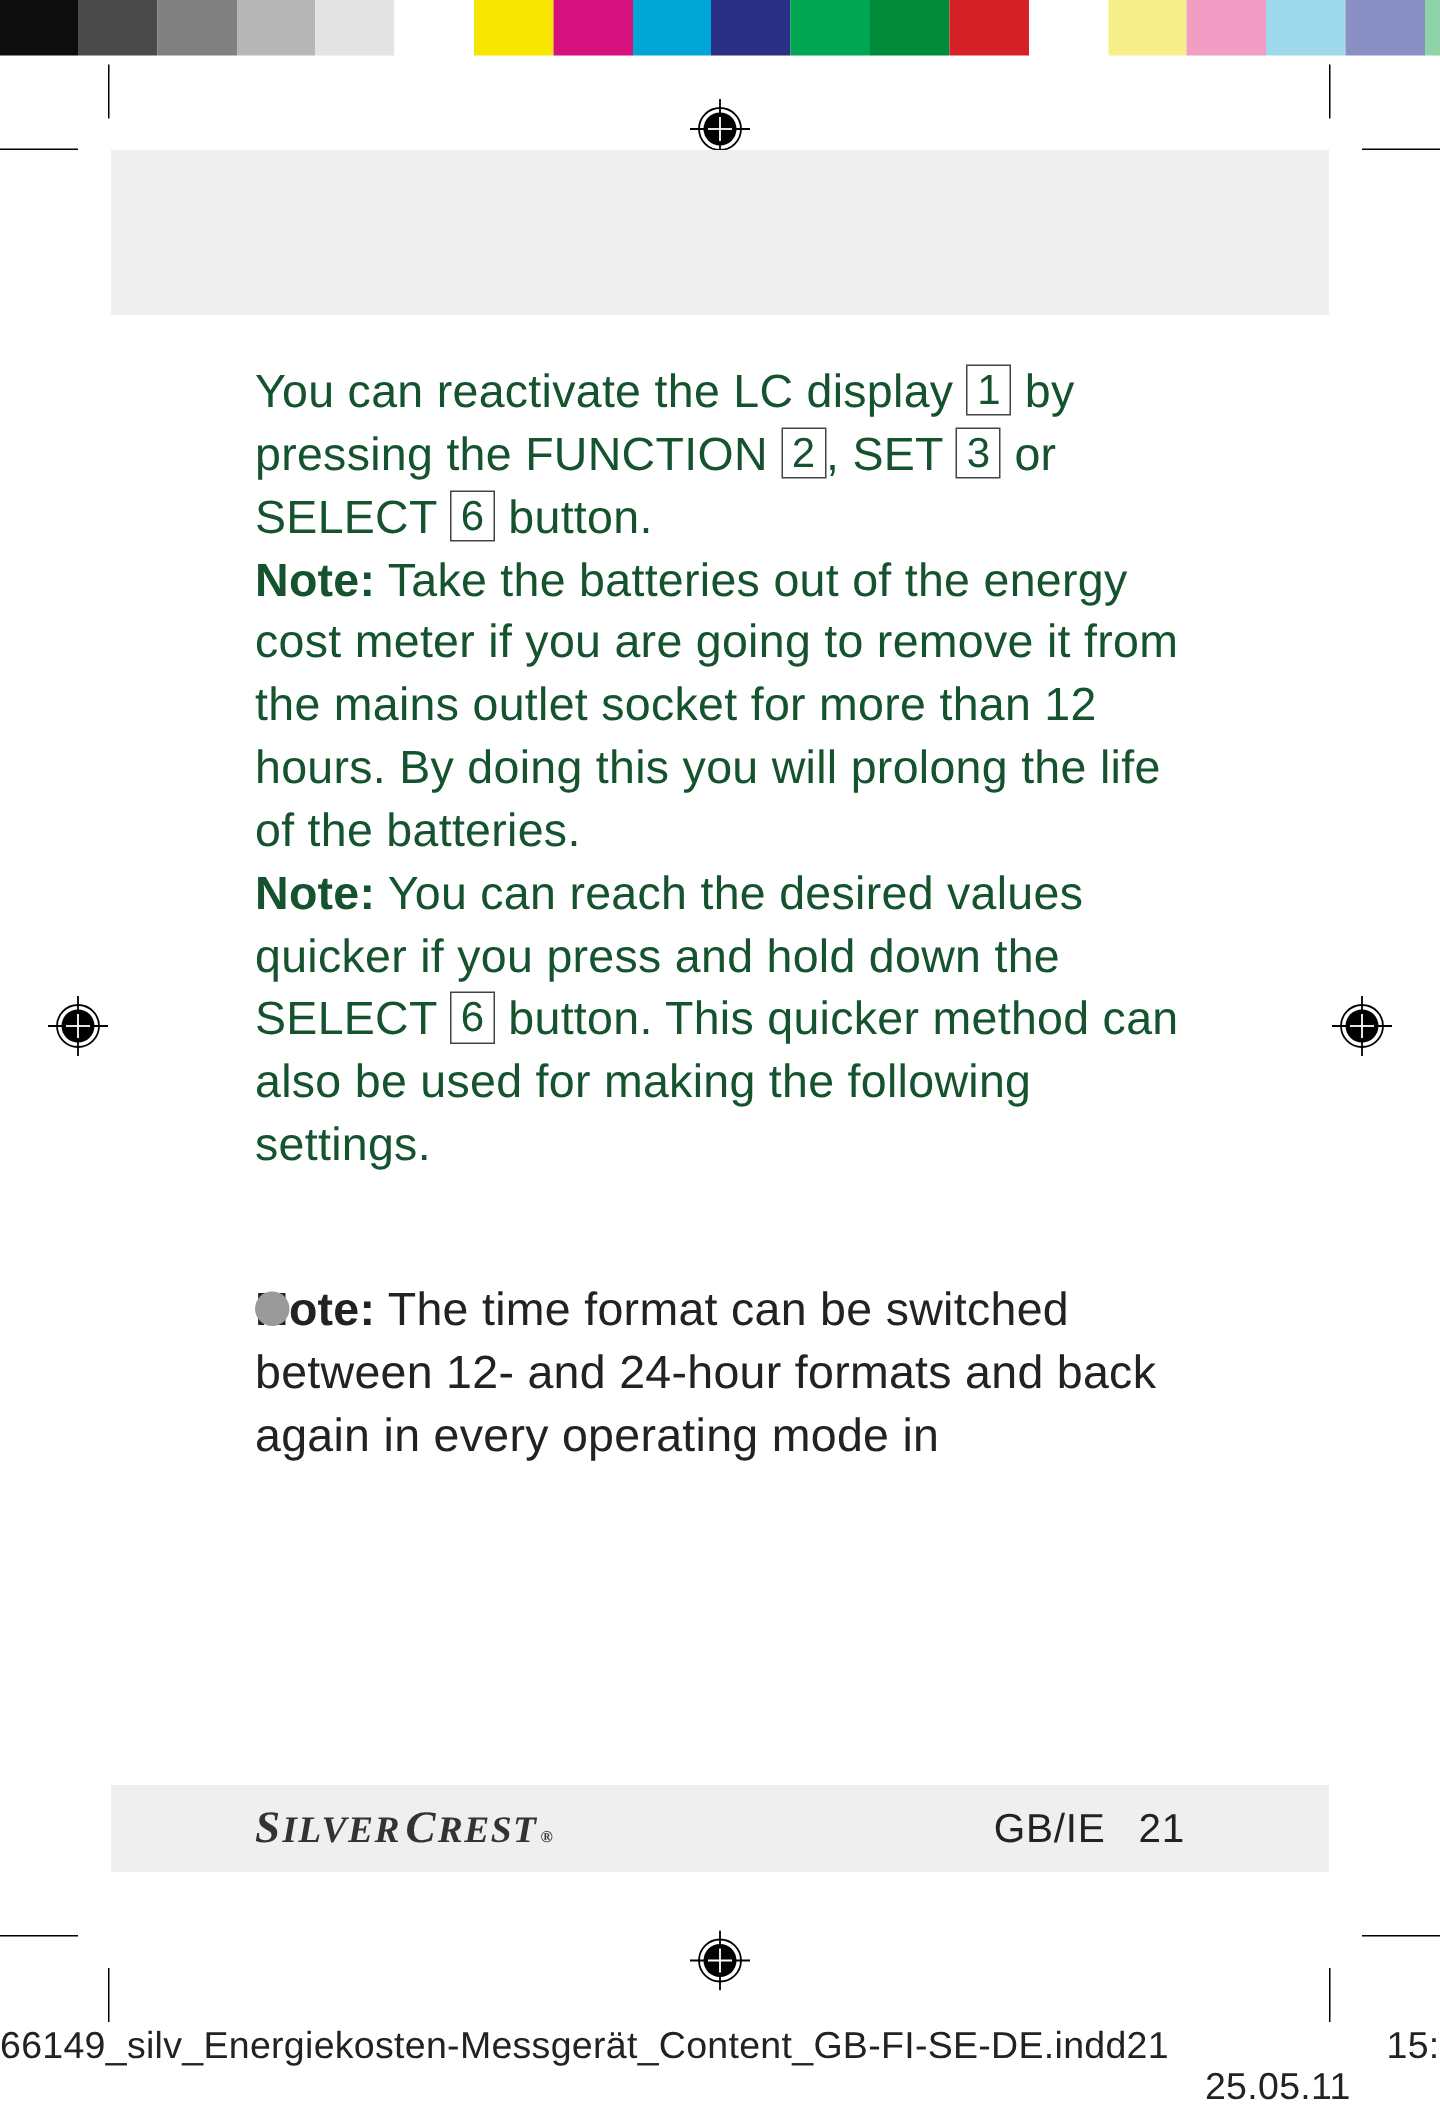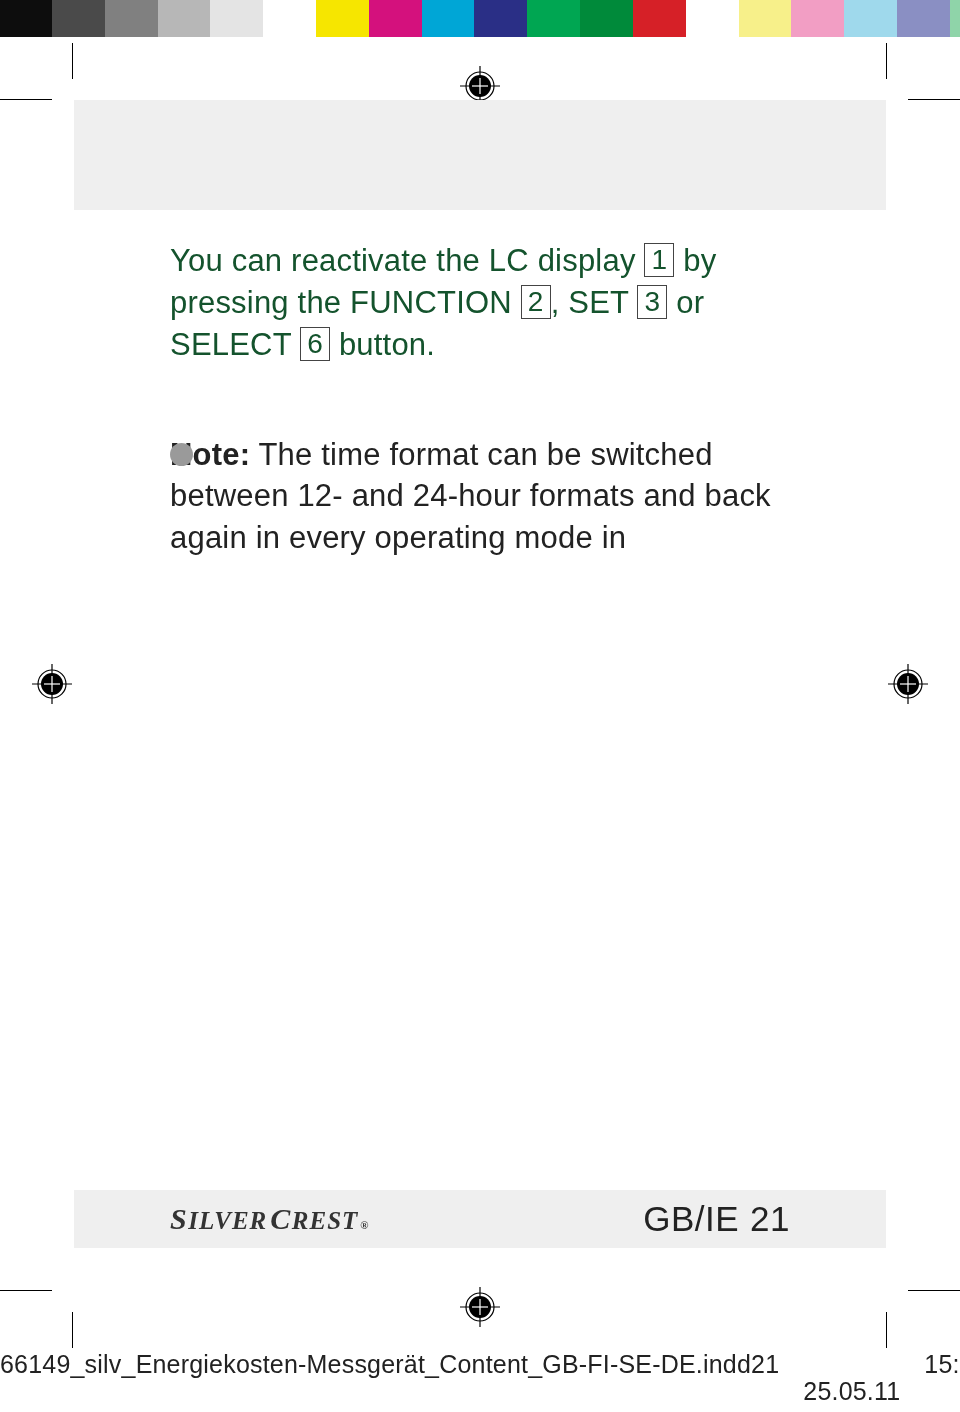--- a/index.html
+++ b/index.html
@@ -117,25 +117,25 @@
     align-items: baseline;
   }
   .brand .c1 { font-size: 30px; }
   .brand .c2 { font-size: 25px; letter-spacing: 1px; margin-left: 1px; }
   .brand .c3 { font-size: 30px; margin-left: 3px; }
   .brand .c4 { font-size: 25px; letter-spacing: 1px; margin-left: 1px; }
   .brand .reg { font-size: 11px; vertical-align: super; margin-left: 2px; font-style: normal; }
 
   .footer-right {
     margin-left: auto;
-    font-size: 35px;
+    font-size: 27px;
     font-weight: 300;
     color: #222;
     display: flex;
-    gap: 11px;
+    gap: 22px;
     letter-spacing: 0.5px;
   }
 
   
   .slug {
     position: absolute;
     left: 0; bottom: 6px;
     width: 856px;
     font-size: 25px;
     font-weight: 300;
@@ -225,20 +225,26 @@
 <div class="cropline" style="left:886px; top:1312px; width:1.2px; height:36px;"></div>
 <div class="cropline" style="left:908px; top:1290px; width:52px; height:1.2px;"></div>
 
 <div class="page">
   <div class="grayband"></div>
 
   <div class="body-text">
     <p>
       <span>You can reactivate the LC display </span><span class="keycap">1</span><span> by pressing the FUNCTION </span><span class="keycap">2</span><span>, SET </span><span class="keycap">3</span><span> or SELECT </span><span class="keycap">6</span><span> button.</span>
     </p>
+    <p>
+      <span class="strong">Note:</span><span> Take the batteries out of the energy cost meter if you are going to remove it from the mains outlet socket for more than 12 hours. By doing this you will prolong the life of the batteries.</span>
+    </p>
+    <p>
+      <span class="strong">Note:</span><span> You can reach the desired values quicker if you press and hold down the SELECT </span><span class="keycap">6</span><span> button. This quicker method can also be used for making the following settings.</span>
+    </p>
   </div>
 
   <div class="section-head">
     <div class="bullet"></div>
   </div>
 
   <div class="body-text2">
     <p>
       <span class="strong">Note:</span><span> The time format can be switched between 12- and 24-hour formats and back again in every operating mode in</span>
     </p>

